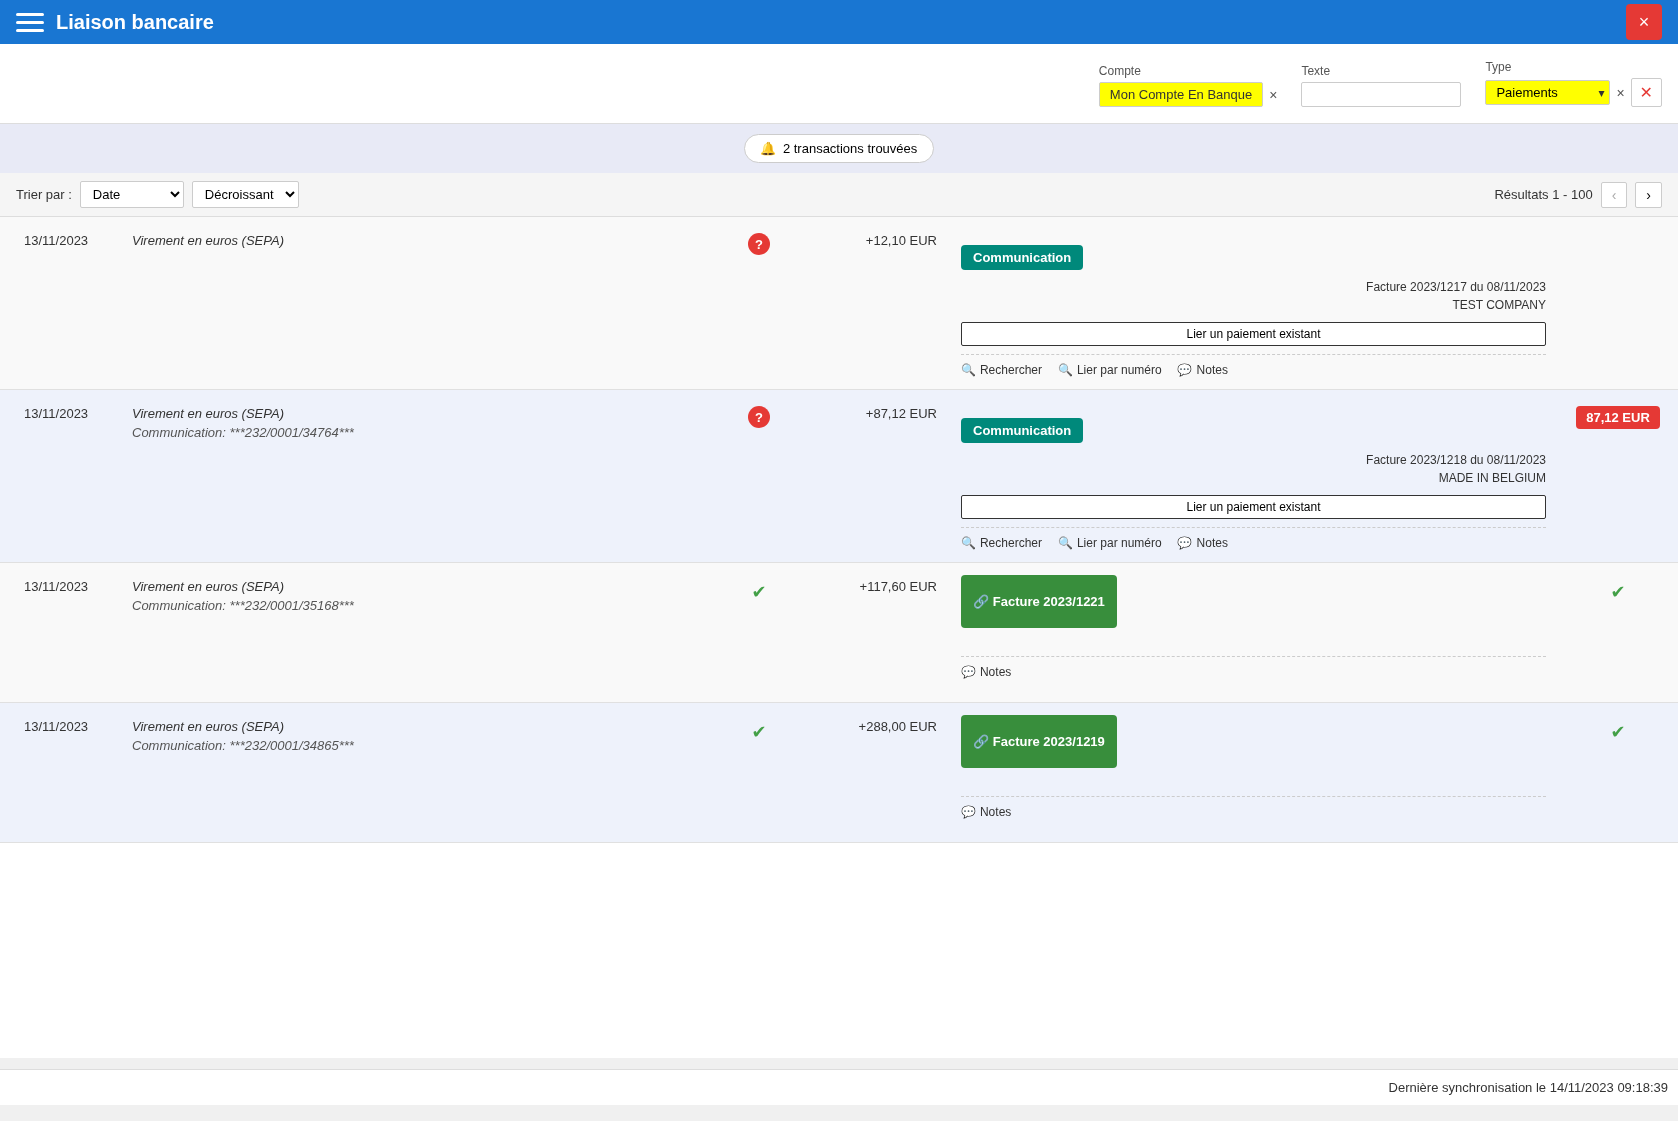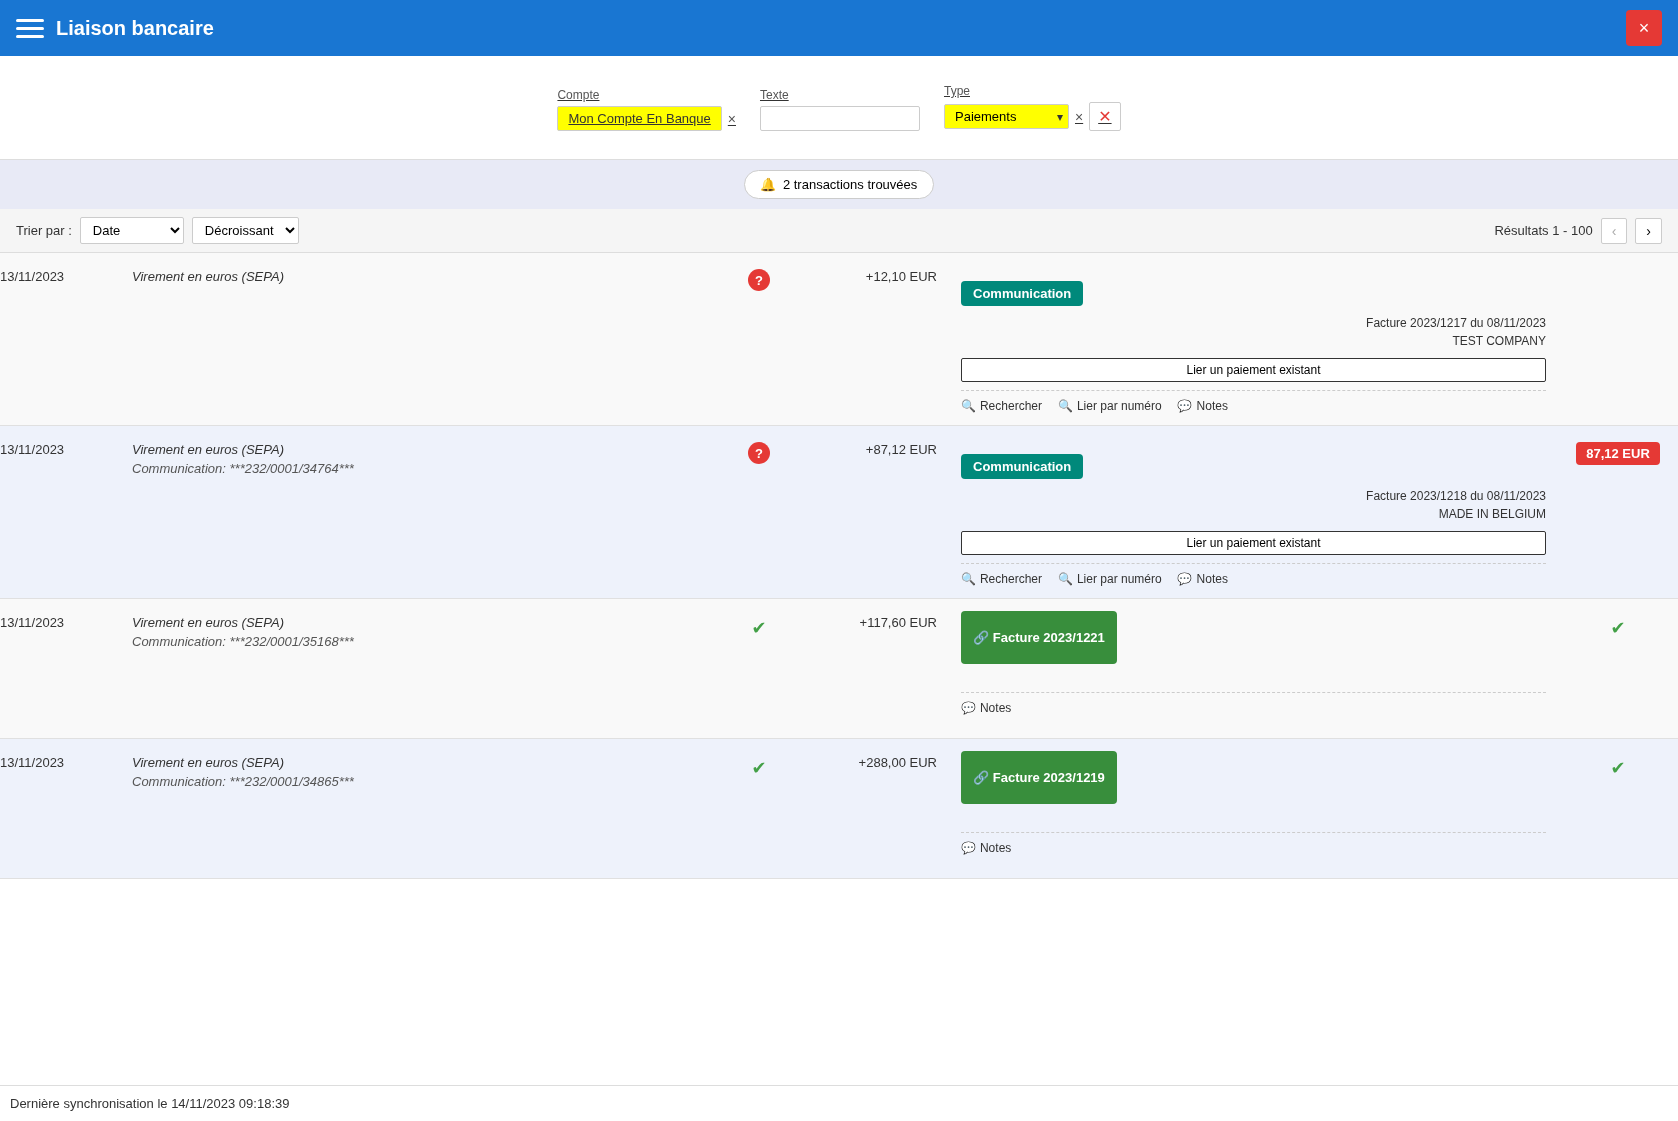--- a/index.html
+++ b/index.html
@@ -6,48 +6,47 @@
     body { font-family: Arial, sans-serif; font-size: 13px; background: #f0f0f0; color: #333; height: 1121px; overflow: hidden; }
 
     
     .header {
       background: #1976d2;
       color: white;
       display: flex;
       align-items: center;
       justify-content: space-between;
       padding: 16px 16px;
-      height: 56px;
+      height: 44px;
     }
     .header-left { display: flex; align-items: center; gap: 12px; }
     .header-title { font-size: 20px; font-weight: bold; }
     .menu-icon { width: 28px; height: 28px; cursor: pointer; display: flex; flex-direction: column; justify-content: center; gap: 5px; }
     .menu-icon span { display: block; height: 3px; background: white; border-radius: 2px; }
     .close-btn-header {
       background: #e53935;
       border: none;
       color: white;
       width: 36px;
       height: 36px;
       font-size: 18px;
       cursor: pointer;
       border-radius: 4px;
       display: flex; align-items: center; justify-content: center;
     }
 
     
     .filters-section {
       background: white;
-      padding: 28px;
+      padding: 16px;
       display: flex;
       align-items: flex-end;
-      justify-content: center;
+      justify-content: flex-end;
       gap: 24px;
       border-bottom: 1px solid #ddd;
-      text-decoration: underline;
     }
     .filter-group { display: flex; flex-direction: column; gap: 4px; }
     .filter-label { font-size: 12px; color: #555; }
     .filter-row { display: flex; align-items: center; gap: 6px; }
     .filter-tag-yellow {
       background: #ffff00;
       border: 1px solid #ccc;
       padding: 4px 10px;
       font-size: 13px;
       border-radius: 2px;
@@ -149,21 +148,21 @@
     .transactions { background: white; overflow-y: auto; }
     .transaction-row {
       display: grid;
       grid-template-columns: 120px 1fr 60px 160px 1fr 120px;
       border-bottom: 1px solid #e0e0e0;
       min-height: 140px;
     }
     .transaction-row:nth-child(odd) { background: #f9f9f9; }
     .transaction-row:nth-child(even) { background: #eef2fb; }
 
-    .col-date { padding: 16px 0; font-size: 13px; color: #333; }
+    .col-date { padding: 16px 24px; font-size: 13px; color: #333; }
     .col-desc { padding: 16px 12px; font-size: 13px; font-style: italic; }
     .col-desc-title { color: #333; }
     .col-desc-sub { color: #555; margin-top: 4px; }
     .col-icon { padding: 16px 8px; display: flex; align-items: flex-start; justify-content: center; }
     .col-amount { padding: 16px 12px; text-align: right; font-size: 13px; }
     .col-middle { padding: 12px; }
     .col-status { padding: 16px 8px; display: flex; align-items: flex-start; justify-content: center; }
 
     .question-icon {
       width: 22px; height: 22px; border-radius: 50%;
@@ -236,27 +235,27 @@
       color: white;
       padding: 4px 10px;
       border-radius: 4px;
       font-size: 13px;
       font-weight: bold;
     }
 
     
     .footer {
       background: white;
-      text-align: left;
+      text-align: right;
       padding: 10px;
       font-size: 13px;
       color: #333;
       border-top: 1px solid #ddd;
       position: fixed;
-      bottom: 0;
+      bottom: 16px;
       width: 100%;
     }
   </style>
 </head>
 <body>
 
 <header class="header">
   <div class="header-left">
     <div class="menu-icon">
       <span></span>

